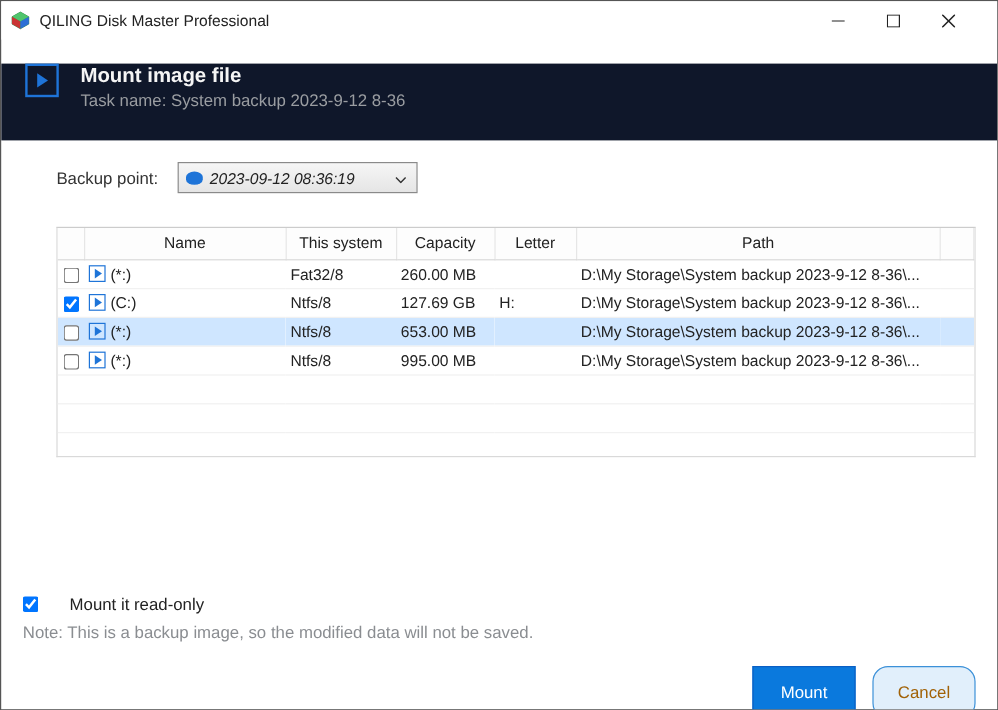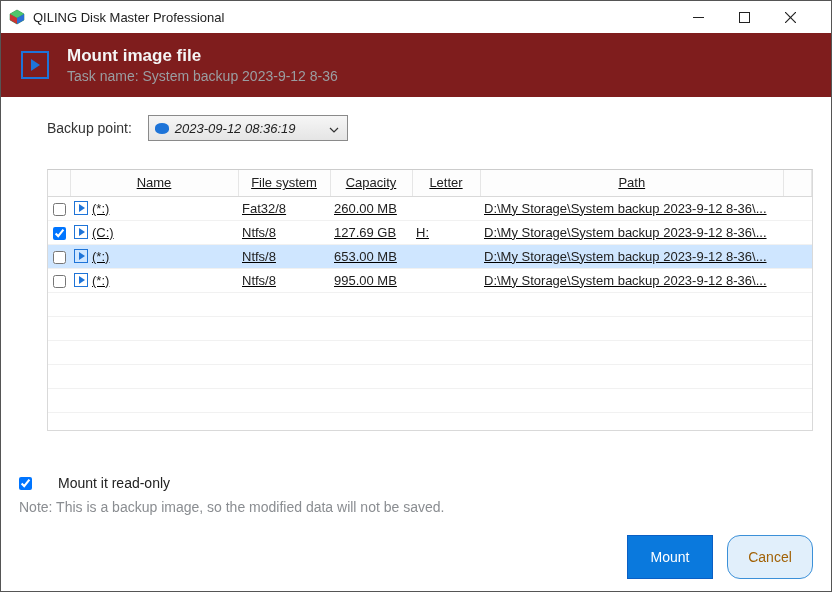--- a/index.html
+++ b/index.html
@@ -29,26 +29,27 @@
   .win-controls { display: flex; }
   .win-btn {
     width: 46px; height: 32px;
     display: flex; align-items: center; justify-content: center;
     font-size: 14px; color: #222;
     cursor: pointer;
   }
   .win-btn svg { display: block; }
   
   .header-band {
-    background: #7f1d1d;
+    background: #0f172a;
     height: 64px;
     display: flex;
-    align-items: center;
+    align-items: flex-start;
     padding: 0 20px;
     gap: 18px;
+    margin-top: 20px;
   }
   .header-icon {
     width: 28px; height: 28px;
     border: 2px solid #1e74d8;
     display: flex; align-items: center; justify-content: center;
   }
   .header-text .h-title { color: #f5f5f5; font-size: 17px; font-weight: 600; }
   .header-text .h-sub { color: #9a9da1; font-size: 14px; margin-top: 2px; }
   
   .body-area {
@@ -76,23 +77,22 @@
     width: 14px; height: 11px;
     background: #1e74d8;
     border-radius: 50% / 40%;
   }
   .dropdown-text { flex: 1; color: #222; font-size: 13px; }
   .dd-chevron { width: 18px; text-align: center; color: #333; }
   
   .table-wrap {
     border: 1px solid #d9d9d9;
     border-top: 1px solid #ccc;
-    height: 262px;
+    height: 192px;
     overflow: hidden;
-    text-decoration: underline;
   }
   table { width: 100%; border-collapse: collapse; table-layout: fixed; }
   col.c-chk { width: 22px; }
   col.c-name { width: 168px; }
   col.c-fs { width: 92px; }
   col.c-cap { width: 82px; }
   col.c-let { width: 68px; }
   col.c-path { }
   col.c-tail { width: 28px; }
   thead th {
@@ -222,21 +222,21 @@
             <col class="c-fs">
             <col class="c-cap">
             <col class="c-let">
             <col class="c-path">
             <col class="c-tail">
         </colgroup>
         <thead>
           <tr>
             <th></th>
             <th>Name</th>
-            <th>File system</th>
+            <th>This system</th>
             <th>Capacity</th>
             <th>Letter</th>
             <th>Path</th>
             <th></th>
           </tr>
         </thead>
         <tbody id="tbody">
         <tr>
               <td class="chk-cell"><input type="checkbox" style=""></td>
               <td>

